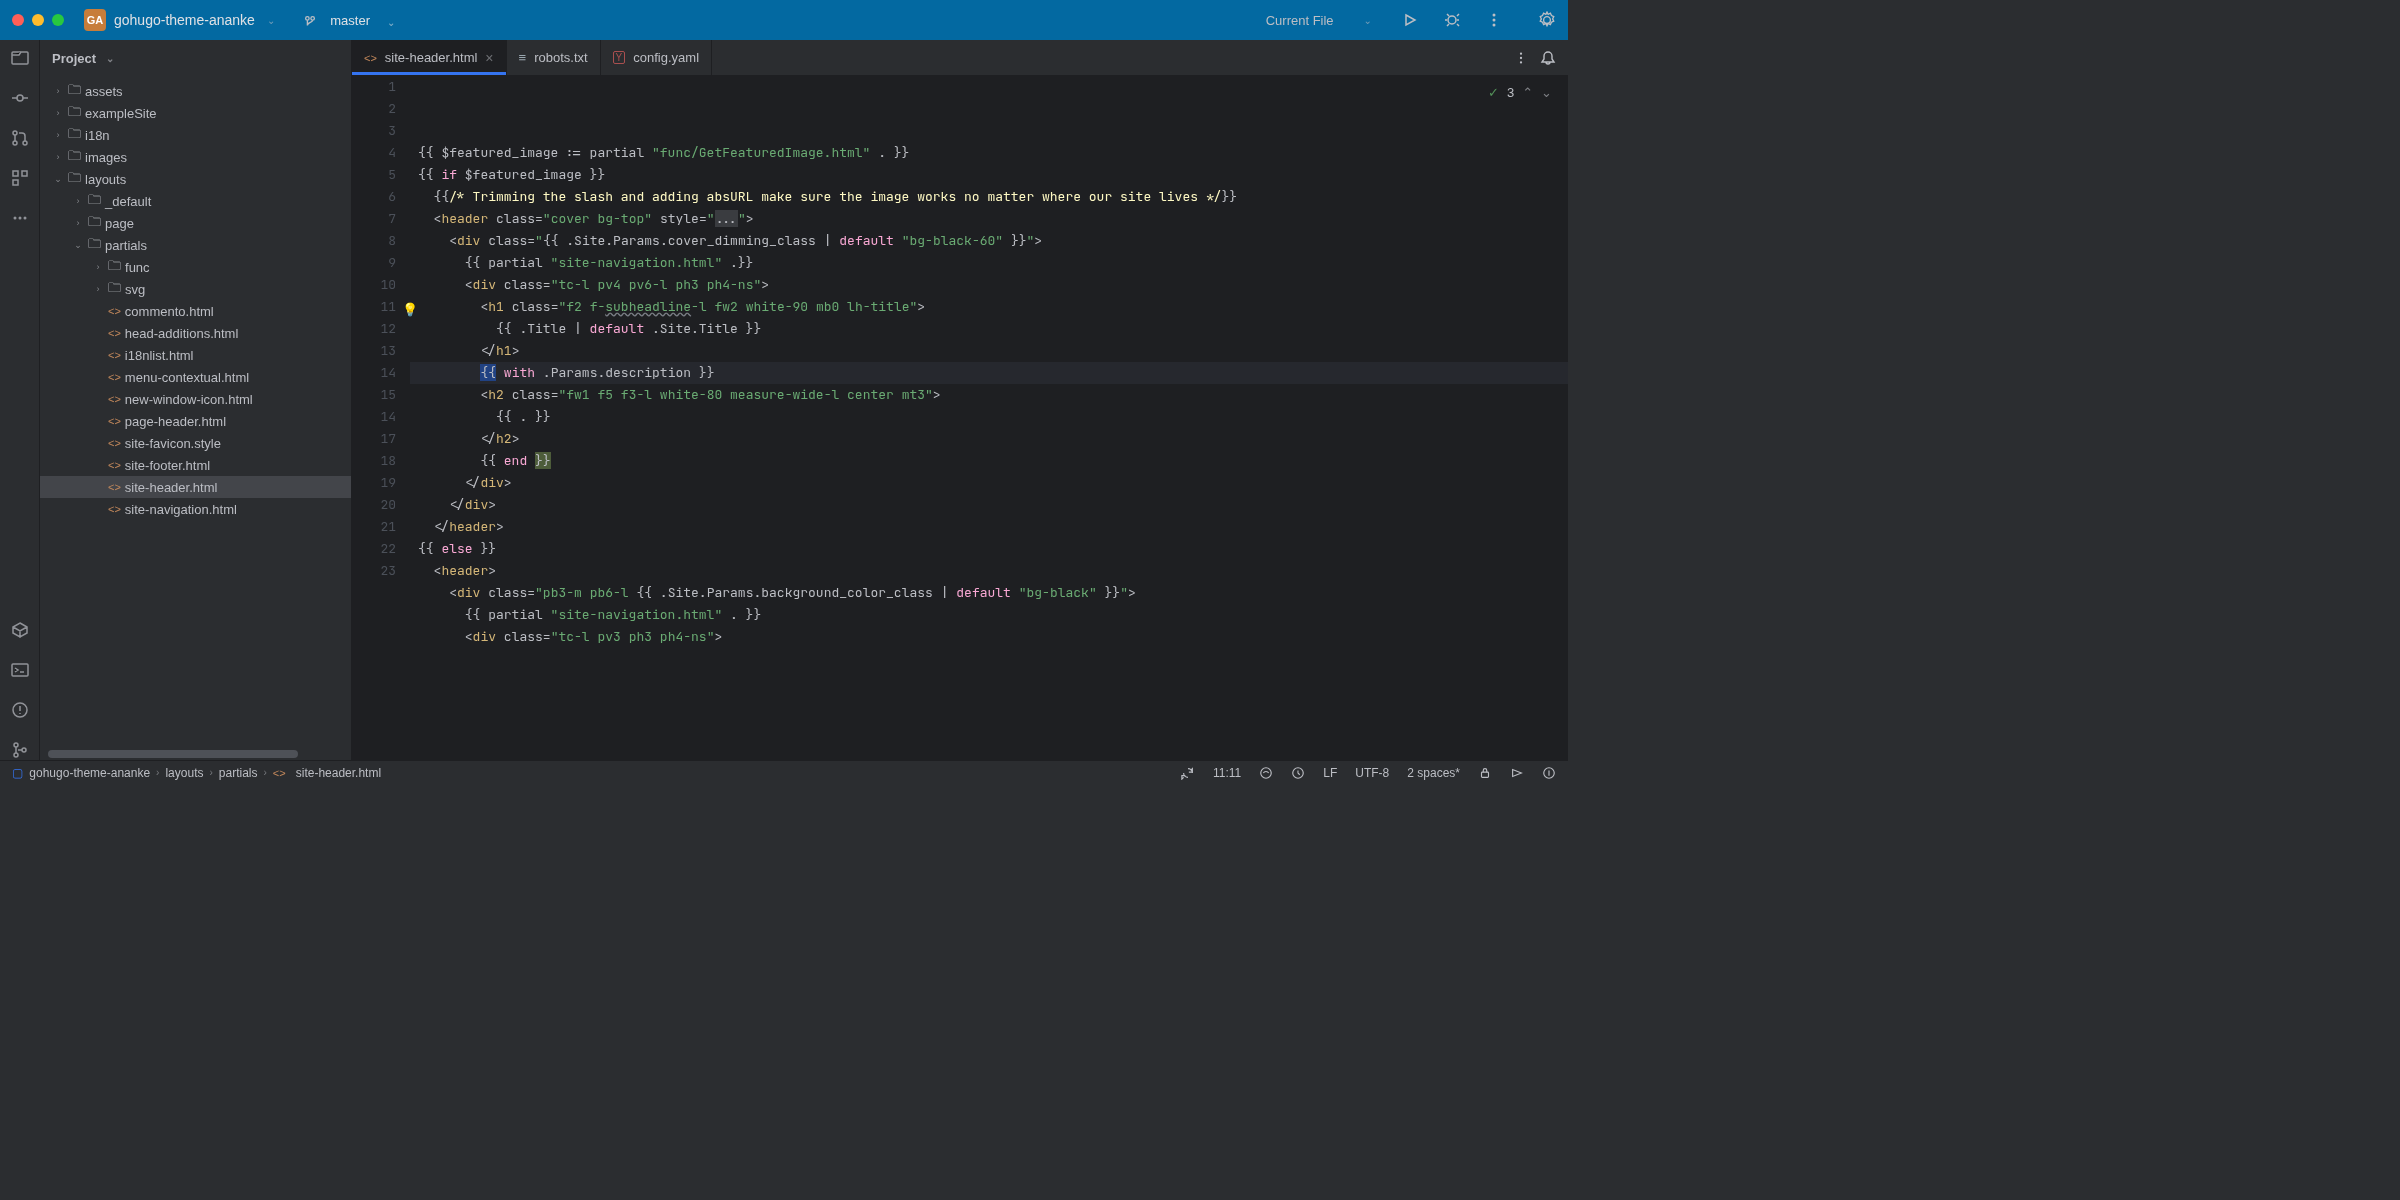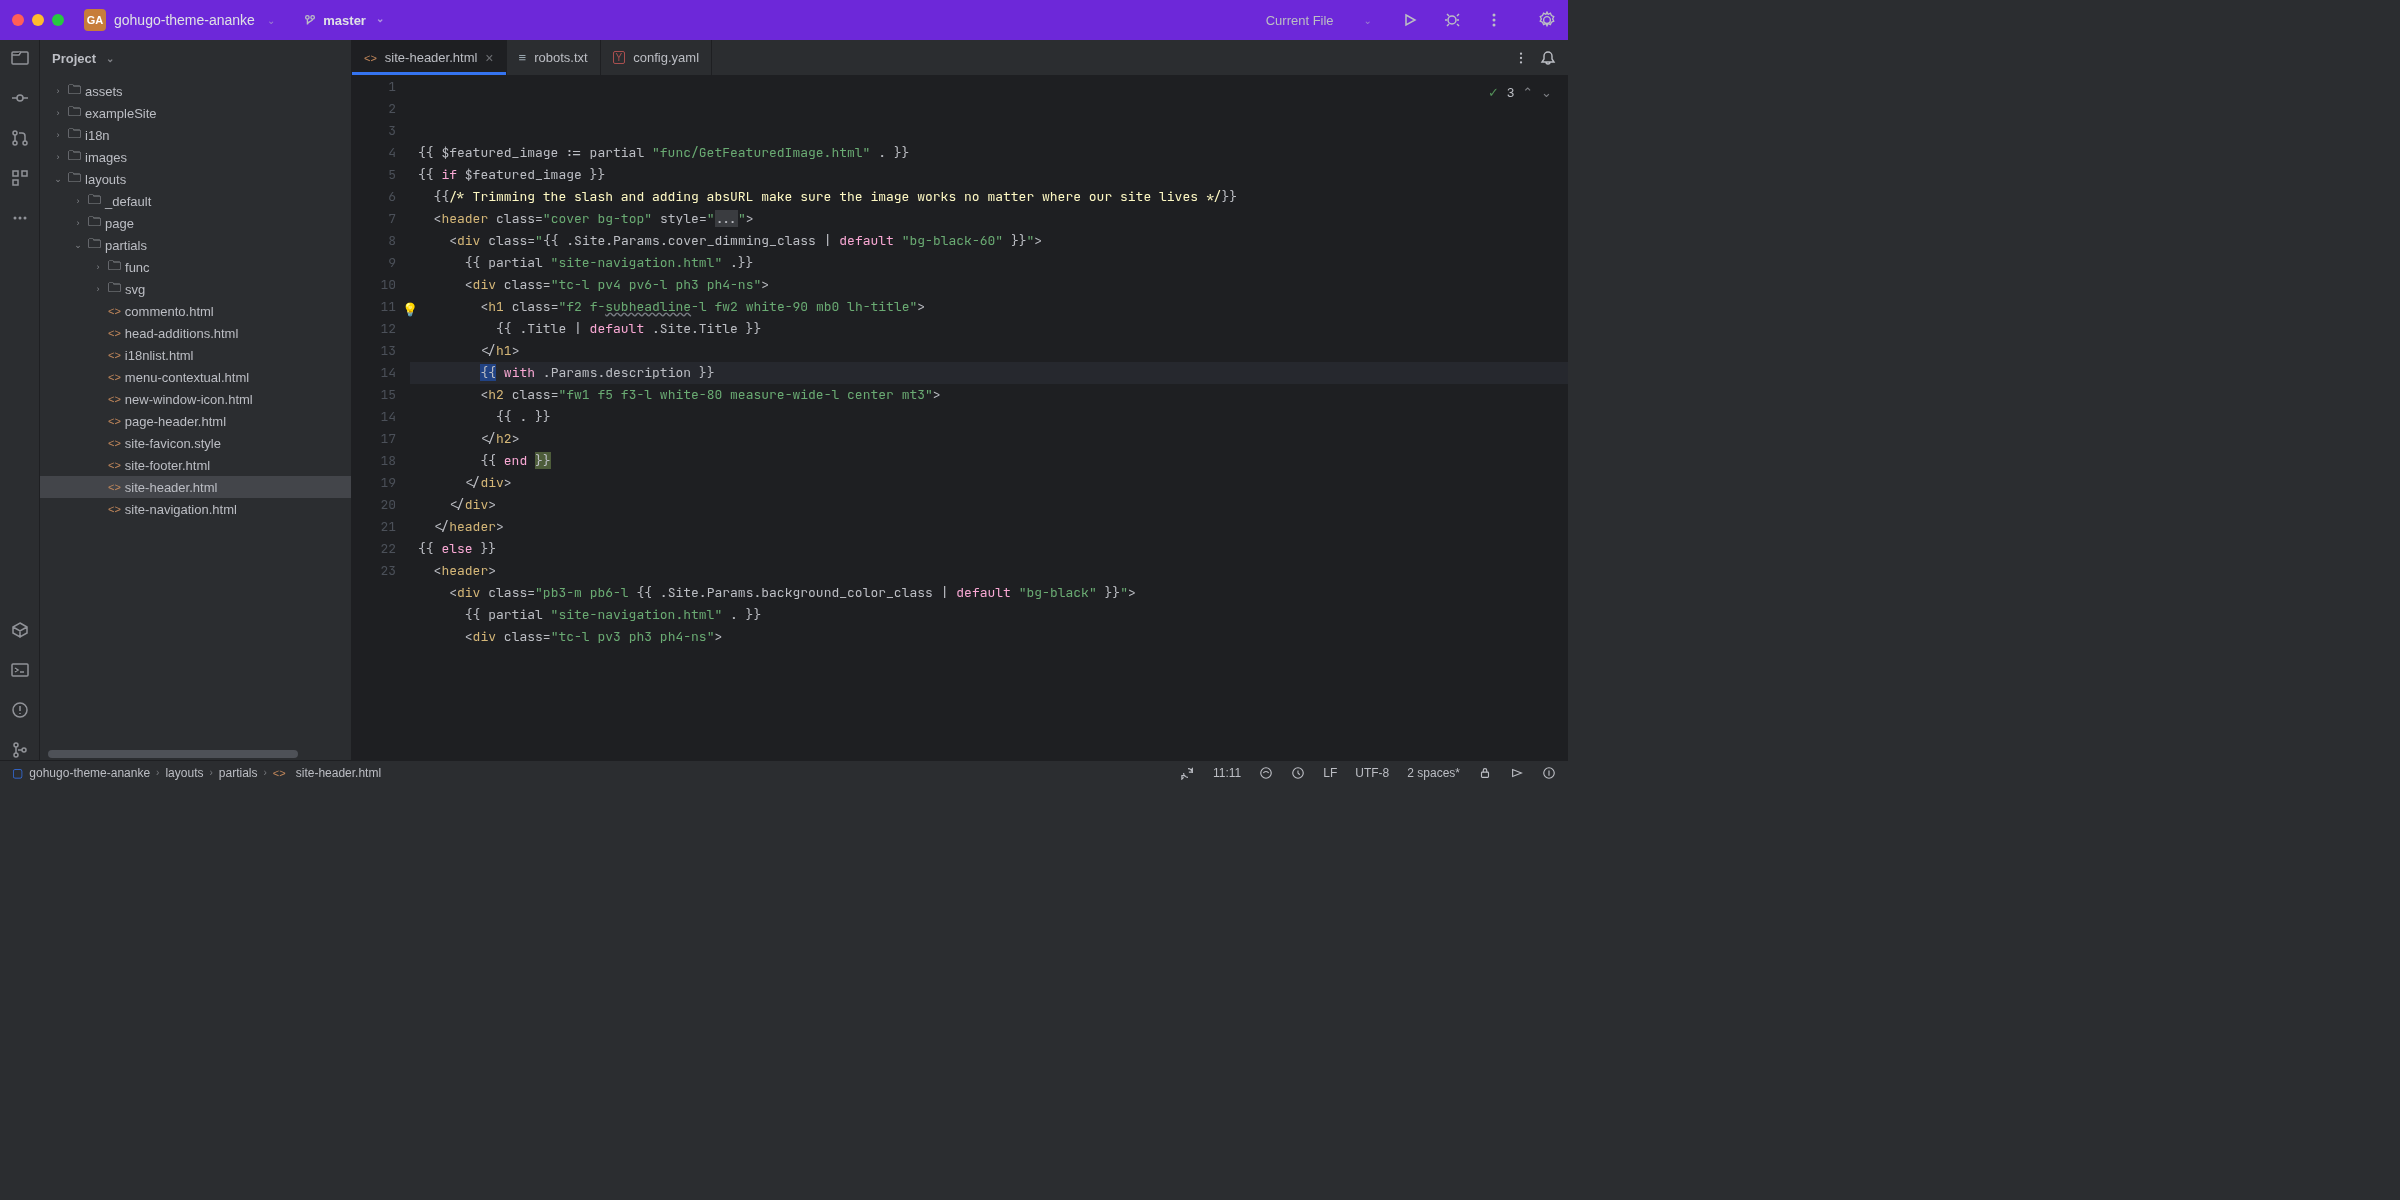--- a/index.html
+++ b/index.html
@@ -7,39 +7,39 @@
   font-family: -apple-system, BlinkMacSystemFont, "Segoe UI", sans-serif;
   background: #2b2d30;
   color: #bcbec4;
   font-size: 13px;
   overflow: hidden;
   width: 1568px;
   height: 784px;
 }
 .titlebar {
   height: 40px;
-  background: #6d28d9;
+  background: #0369a1;
   display: flex;
   align-items: center;
   padding: 0 12px;
   gap: 8px;
 }
 .traffic-lights { display: flex; gap: 8px; margin-right: 12px; }
 .traffic-light { width: 12px; height: 12px; border-radius: 50%; }
 .tl-red { background: #ff5f57; }
 .tl-yellow { background: #febc2e; }
 .tl-green { background: #28c840; }
 .proj-badge {
   width: 22px; height: 22px; background: #c77d3a;
   border-radius: 4px; display: flex; align-items: center;
   justify-content: center; color: #fff; font-size: 11px; font-weight: 600;
 }
 .proj-name { color: #dfe1e5; font-size: 14px; }
 .chevron { opacity: 0.6; font-size: 10px; margin: 0 4px; }
-.branch { display: flex; align-items: flex-start; gap: 6px; margin-left: 16px; color: #dfe1e5; font-weight: bold; }
+.branch { display: flex; align-items: flex-end; gap: 13px; margin-left: 16px; color: #dfe1e5; }
 .titlebar-right { margin-left: auto; display: flex; align-items: center; gap: 26px; }
 .main { display: flex; height: calc(100% - 40px - 24px); }
 .left-rail {
   width: 40px; background: #2b2d30; border-right: 1px solid #1e1f22;
   display: flex; flex-direction: column; align-items: center; padding-top: 8px; gap: 20px;
 }
 .rail-icon { width: 20px; height: 20px; opacity: 0.7; }
 .rail-spacer { flex: 1; }
 .sidebar {
   width: 312px; background: #2b2d30; border-right: 1px solid #1e1f22;

